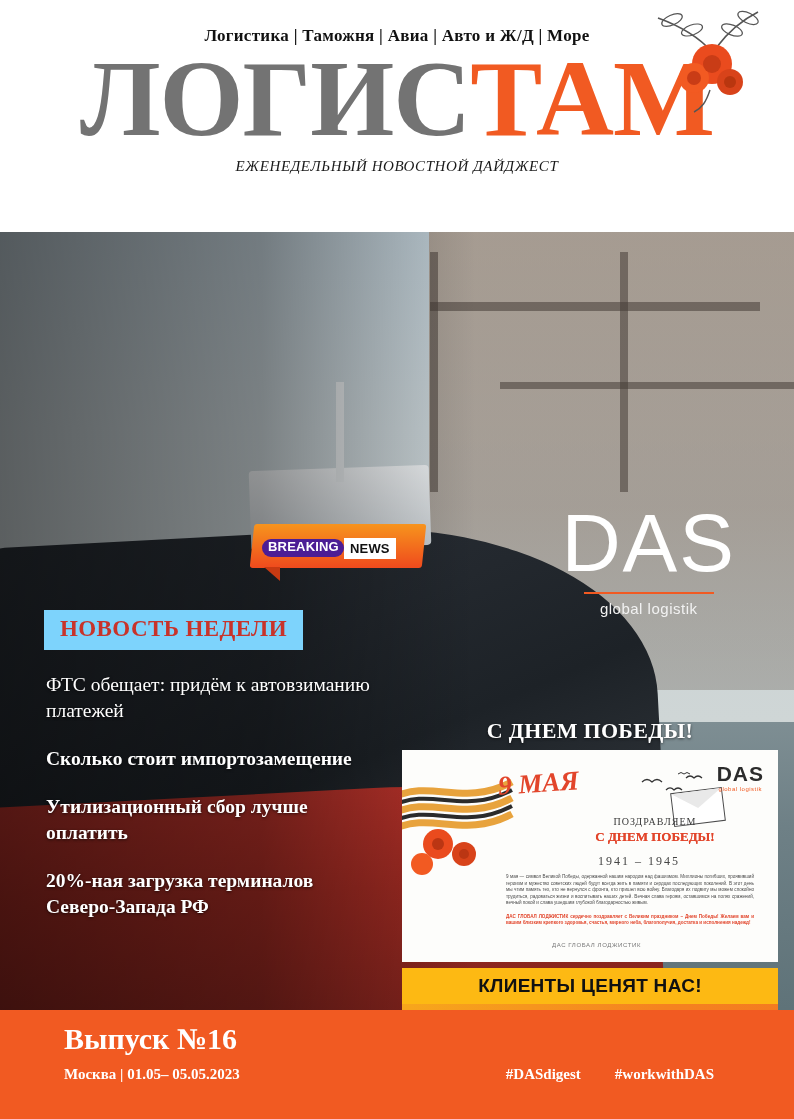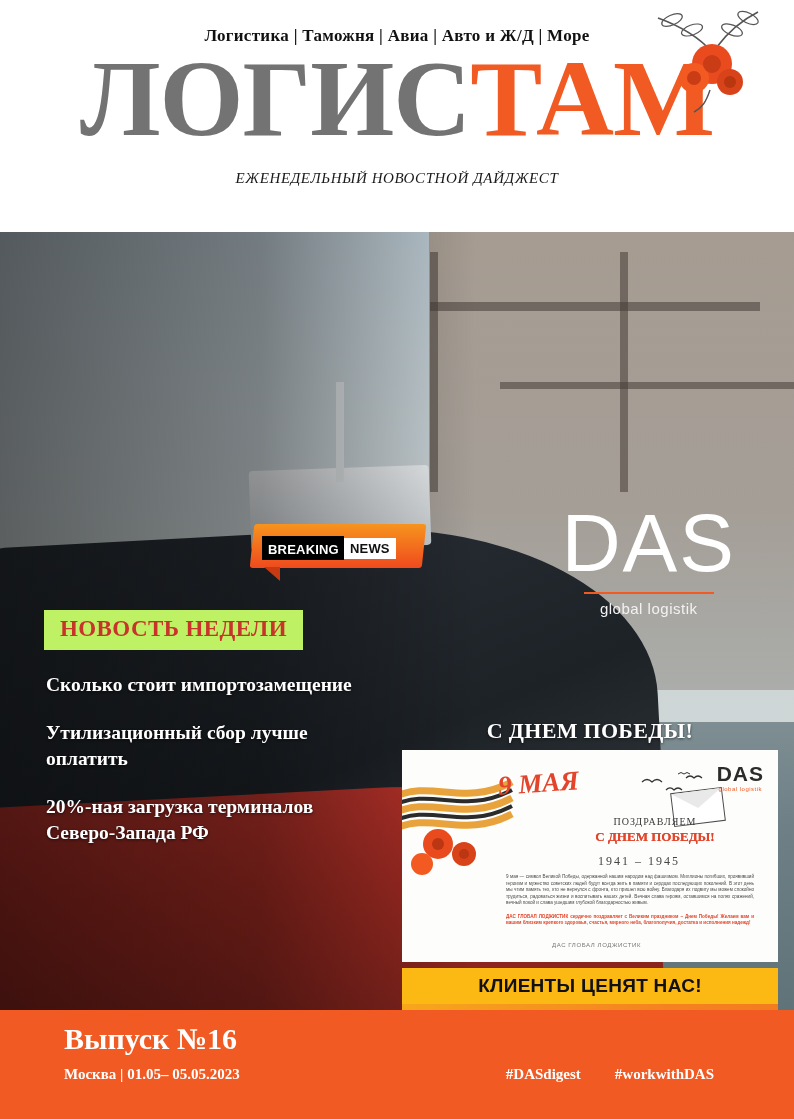--- a/index.html
+++ b/index.html
@@ -48,21 +48,21 @@
   }
   .logo-black { color: #737373; }
   .logo-orange { color: #F15A22; }
   .subtagline {
     text-align: center;
     font-family: "Liberation Serif", serif;
     font-style: italic;
     font-size: 15px;
     letter-spacing: 0.6px;
     color: #1a1a1a;
-    margin-top: 16px;
+    margin-top: 4px;
   }
   
   .flower-art {
     position: absolute;
     right: 24px;
     top: 6px;
     width: 120px;
     height: 110px;
   }
 
@@ -139,25 +139,26 @@
     background: linear-gradient(180deg, #f7941d 0%, #ef4a1d 100%);
     border-radius: 3px;
     transform: skewX(-6deg);
   }
   .breaking-inner {
     position: absolute; left: 10px; top: 13px;
     display: flex; align-items: center;
     height: 22px;
   }
   .breaking-black {
-    background: #000000; color: #fff;
+    background: #4c1d95; color: #fff;
     font-family: "Liberation Sans", sans-serif;
     font-weight: 700; font-size: 13px;
-    padding: 6px 5px 3px 6px;
+    padding: 0 5px 3px 6px;
     letter-spacing: 0.2px;
+    border-radius: 9px;
   }
   .breaking-white {
     background: #fff; color: #111;
     font-family: "Liberation Sans", sans-serif;
     font-weight: 700; font-size: 13px;
     padding: 3px 6px;
     letter-spacing: 0.2px;
   }
   .breaking-tail {
     position: absolute; left: 12px; top: 43px;
@@ -189,21 +190,21 @@
     font-family: "Liberation Sans", sans-serif;
     font-size: 15px;
     letter-spacing: 0.5px;
     color: #f2f2f2;
   }
 
   
   .news-label {
     position: absolute;
     left: 44px; top: 378px;
-    background: #bef264;
+    background: #7dd3fc;
     padding: 6px 16px 8px 16px;
     color: #C8332A;
     font-family: "Liberation Serif", serif;
     font-size: 23px;
     font-weight: 700;
     letter-spacing: 0.4px;
   }
 
   
   .headlines {
@@ -418,20 +419,21 @@
 
     <div class="das-logo">
       <div class="das-word">DAS</div>
       <div class="das-rule"></div>
       <div class="das-sub">global logistik</div>
     </div>
 
     <div class="news-label">НОВОСТЬ НЕДЕЛИ</div>
 
     <div class="headlines">
+      <div class="headline">ФТС обещает: придём к автовзиманию платежей</div>
       <div class="headline bold">Сколько стоит импортозамещение</div>
       <div class="headline bold">Утилизационный сбор лучше оплатить</div>
       <div class="headline bold">20%-ная загрузка терминалов Северо-Запада РФ</div>
     </div>
 
     <div class="victory-title">С ДНЕМ ПОБЕДЫ!</div>
 
     <div class="victory-card">
       <svg class="vc-ribbon" viewBox="0 0 150 120">
         <path d="M0 30 C40 10 70 40 120 14" stroke="#E8A33D" stroke-width="7" fill="none"></path>

